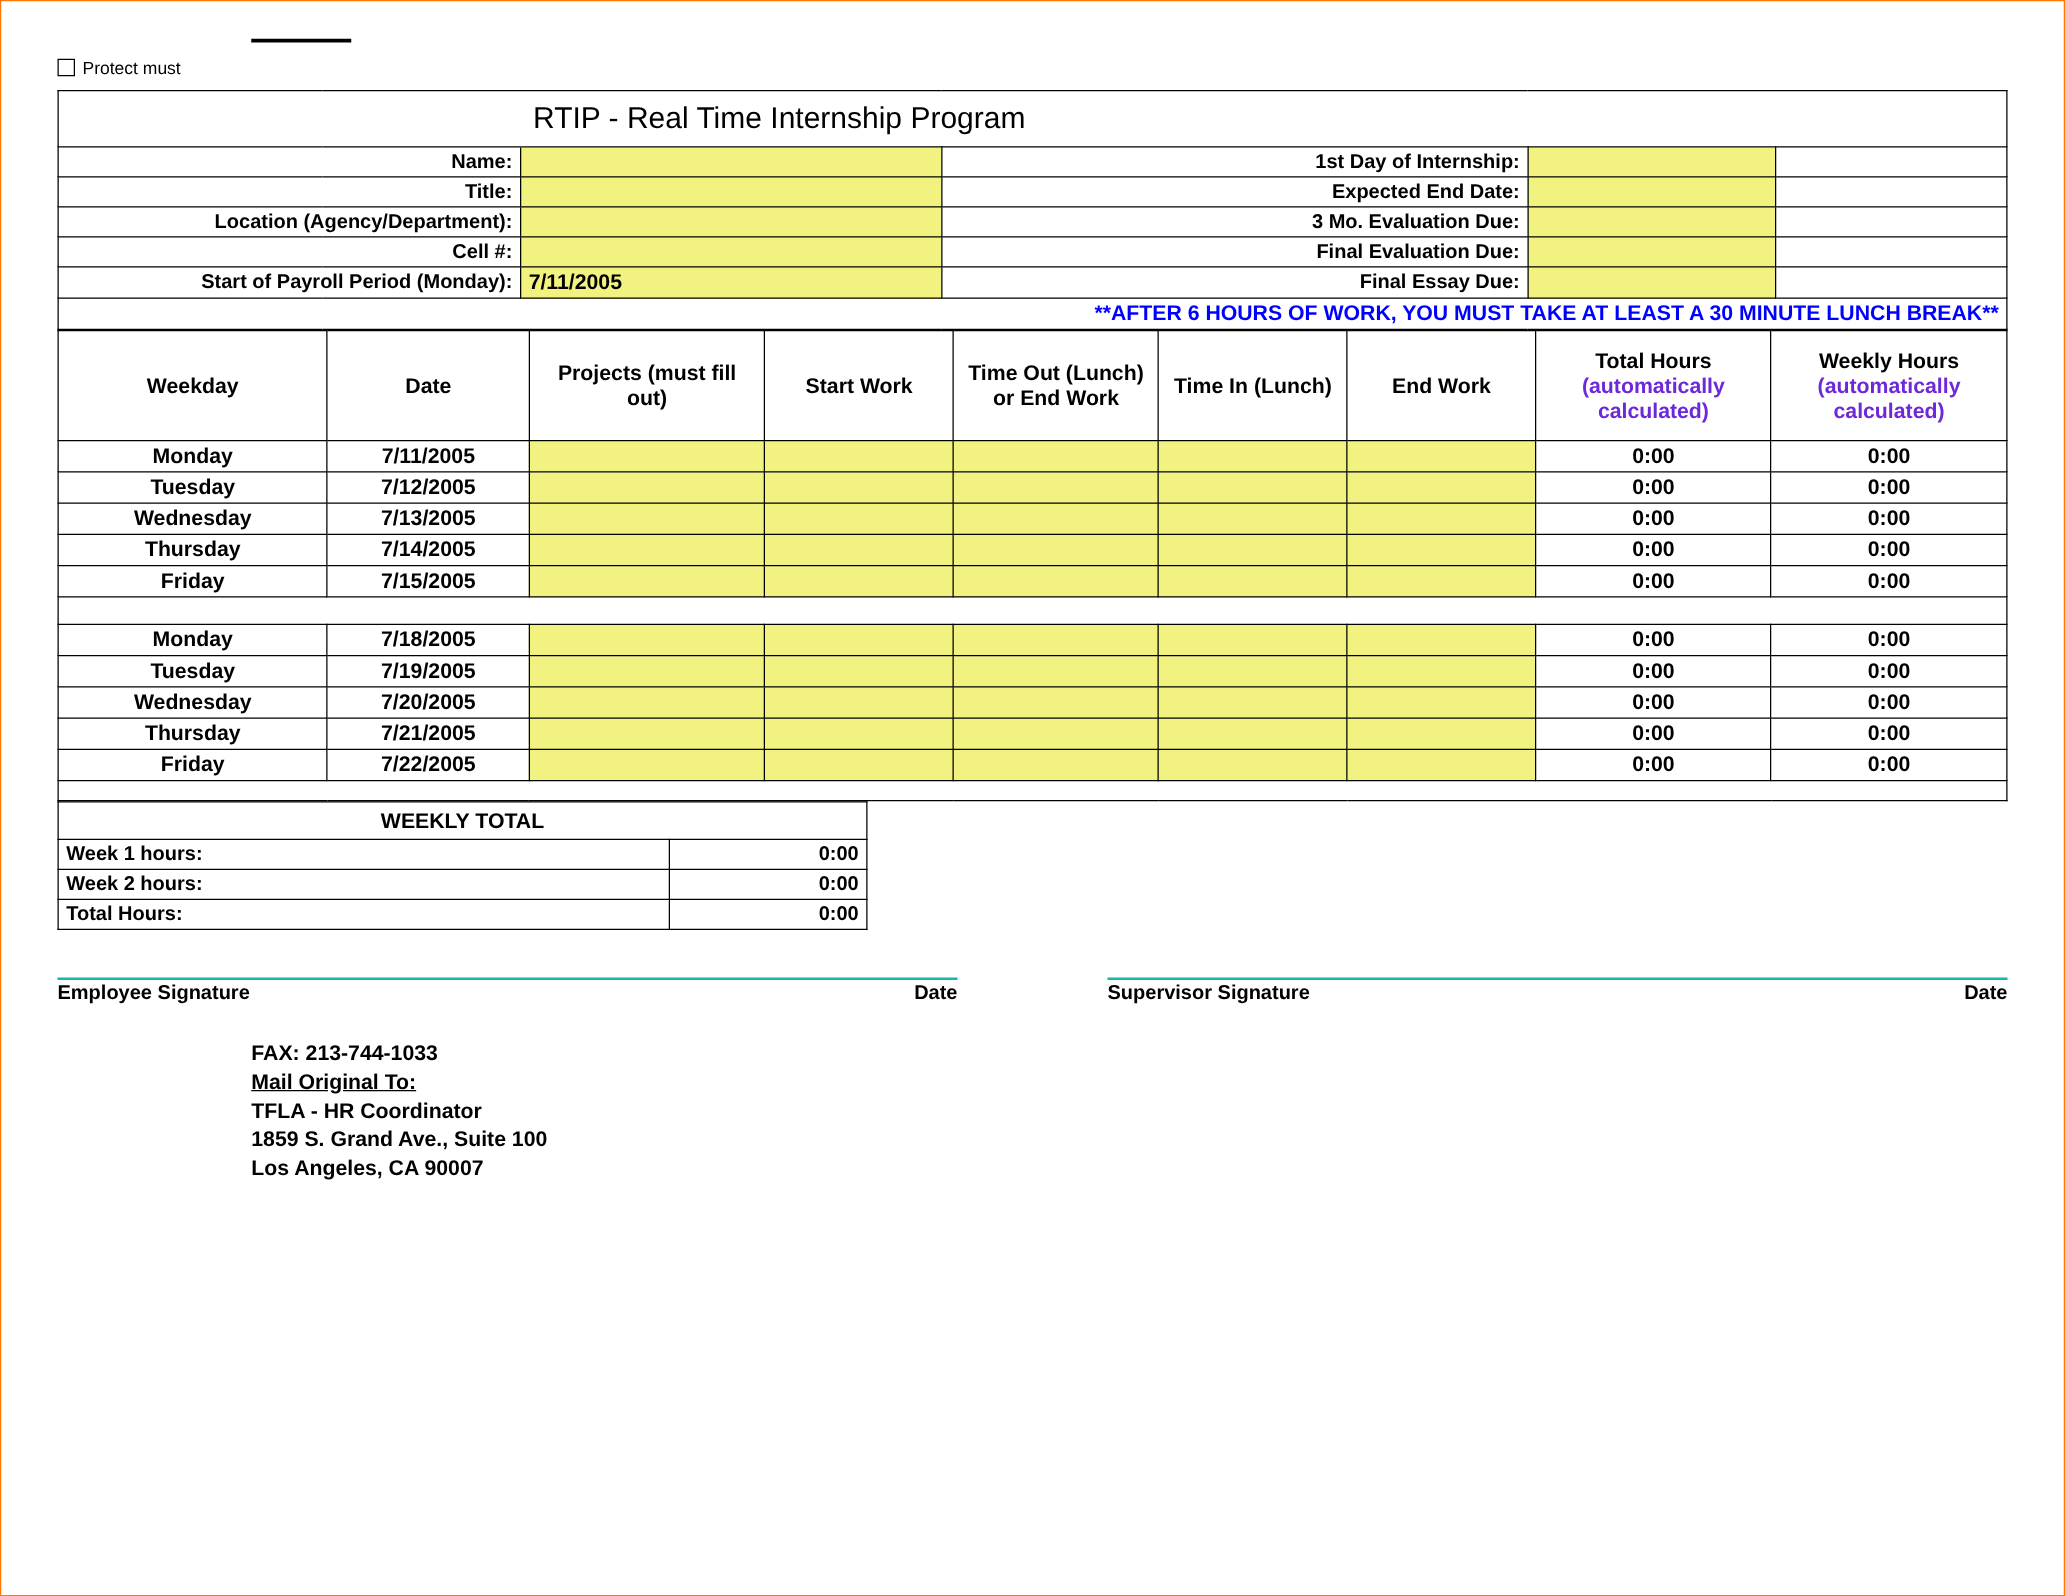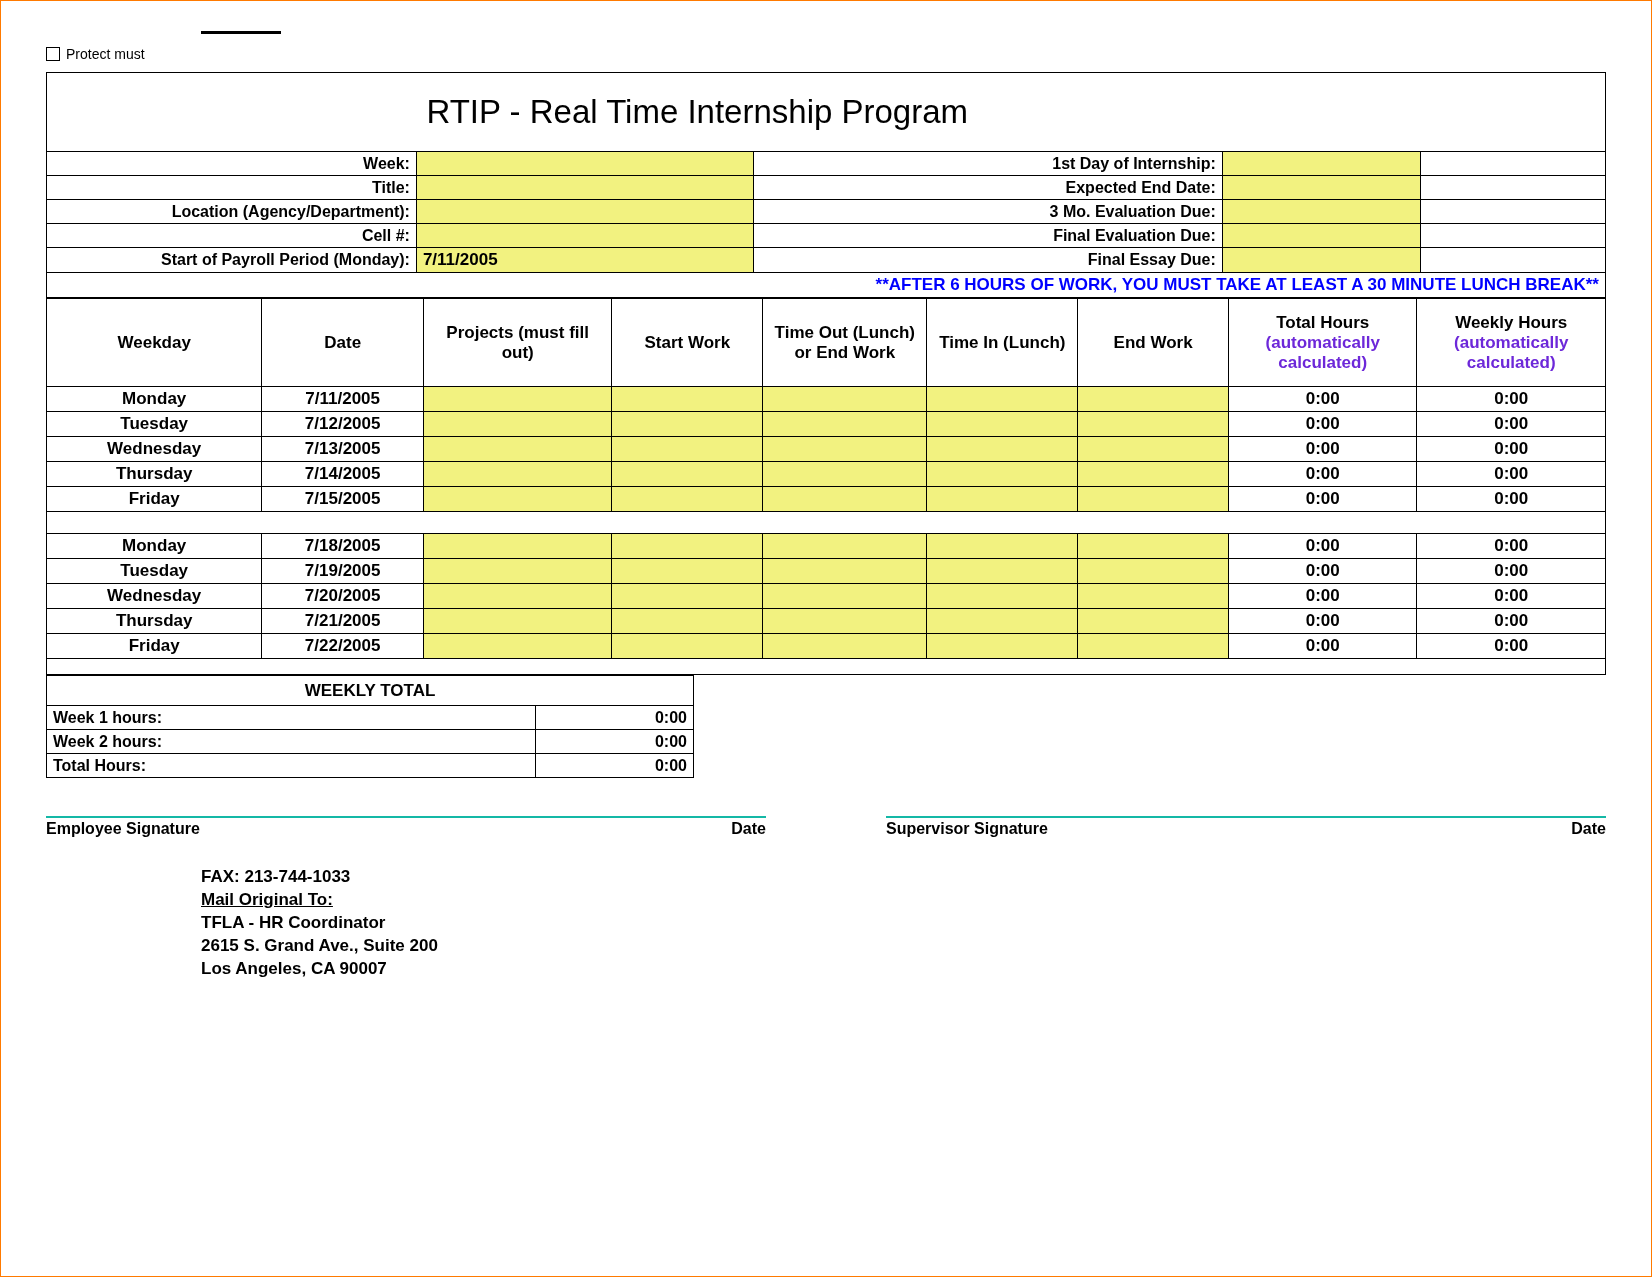--- a/index.html
+++ b/index.html
@@ -40,24 +40,24 @@
     width: 100%;
   }
   td, th {
     border: 1px solid #000;
     padding: 2px 6px;
     font-size: 17px;
     vertical-align: middle;
     height: 24px;
   }
   .title-cell {
-    font-size: 33px;
+    font-size: 24px;
     font-weight: normal;
     text-align: left;
-    padding: 20px 10px;
+    padding: 8px 10px;
     height: 34px;
   }
   .lbl-right {
     text-align: right;
     font-weight: bold;
     font-size: 16px;
   }
   .yellow {
     background: #f2f280;
   }
@@ -147,21 +147,21 @@
       <col style="width:355px">
         <col style="width:150px">
         <col style="width:140px">
     </colgroup>
     <tbody>
         <tr>
       <td colspan="2" style="border-right:none"></td>
       <td colspan="4" class="title-cell" style="border-left:none">RTIP - Real Time Internship Program</td>
     </tr>
     <tr>
-      <td colspan="2" class="lbl-right">Week:</td>
+      <td colspan="2" class="lbl-right">Name:</td>
       <td class="yellow"></td>
       <td class="lbl-right">1st Day of Internship:</td>
       <td class="yellow"></td>
       <td></td>
     </tr>
     <tr>
       <td colspan="2" class="lbl-right">Title:</td>
       <td class="yellow"></td>
       <td class="lbl-right">Expected End Date:</td>
       <td class="yellow"></td>
@@ -388,16 +388,16 @@
         <span>Supervisor Signature</span>
         <span>Date</span>
       </div>
     </div>
   </div>
 
   <div class="footer-info">
     <div>FAX:  213-744-1033</div>
     <div class="underline">Mail Original To:</div>
     <div>TFLA - HR Coordinator</div>
-    <div>2615 S. Grand Ave., Suite 200</div>
+    <div>1859 S. Grand Ave., Suite 100</div>
     <div>Los Angeles, CA 90007</div>
   </div>
 </div>
 
 </body></html>

